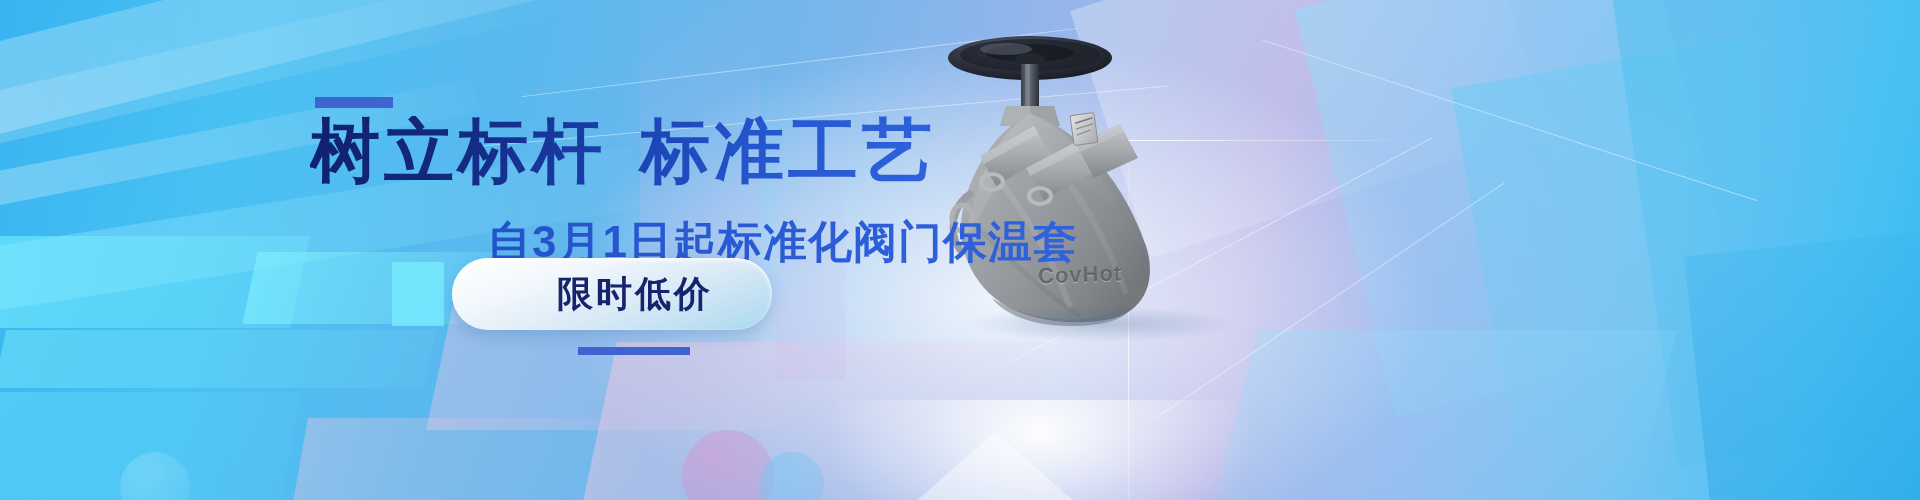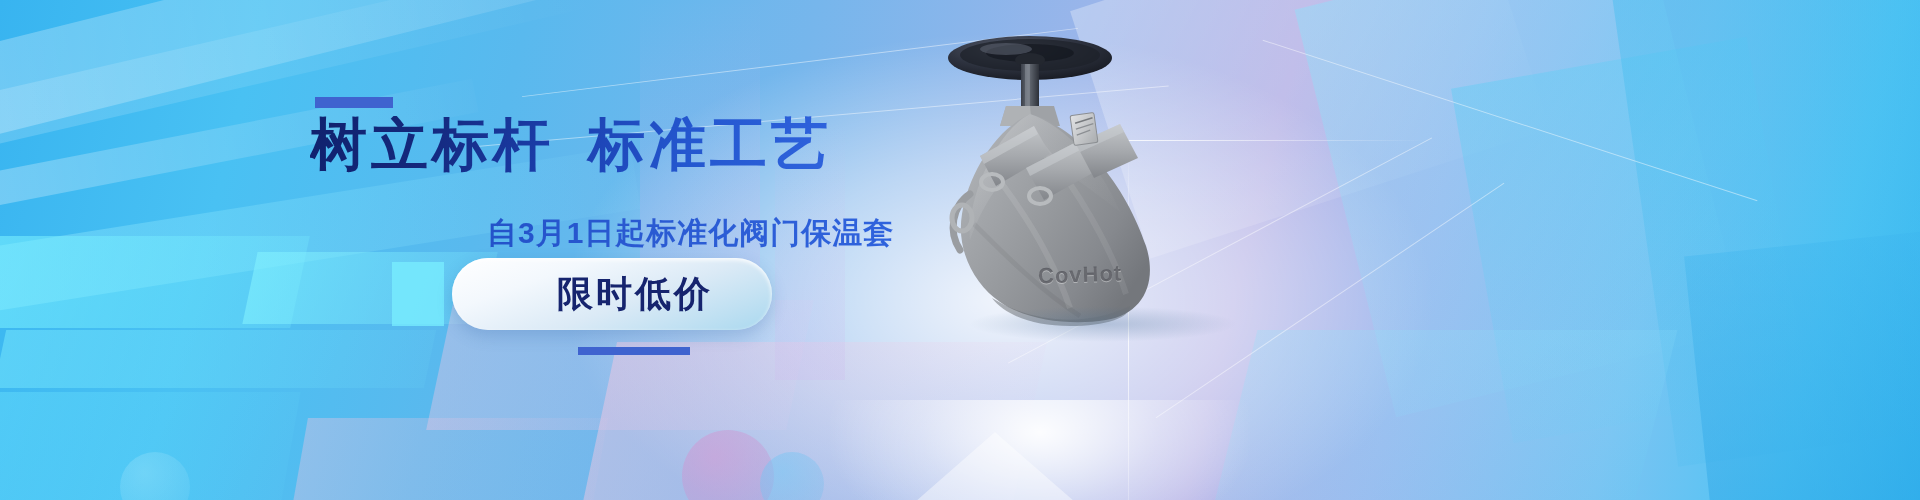--- a/index.html
+++ b/index.html
@@ -160,31 +160,31 @@
   
   .content{position:absolute;left:0;top:0;width:1920px;height:500px;}
 
   .accent-dash{
     position:absolute;left:315px;top:97px;width:78px;height:11px;
     background:#3f63cf;
   }
 
   .headline{
     position:absolute;left:310px;top:116px;
-    font-size:57px;font-weight:bold;line-height:1.0;
+    font-size:70px;font-weight:bold;line-height:1.0;
     letter-spacing:4px;white-space:nowrap;
     background:linear-gradient(100deg,#10226e 0%,#14287c 22%,#1b3fae 48%,#2457cf 72%,#2f63dd 100%);
     -webkit-background-clip:text;background-clip:text;
     color:transparent;-webkit-text-fill-color:transparent;
   }
   .headline .gap{display:inline-block;width:34px;}
 
   .subtitle{
     position:absolute;left:487px;top:213px;
-    font-size:30px;font-weight:bold;letter-spacing:1px;white-space:nowrap;
+    font-size:44px;font-weight:bold;letter-spacing:1px;white-space:nowrap;
     background:linear-gradient(100deg,#2352c9 0%,#2a5ad2 40%,#2f63dd 100%);
     -webkit-background-clip:text;background-clip:text;
     color:transparent;-webkit-text-fill-color:transparent;
   }
 
   .cta{
     position:absolute;left:452px;top:258px;width:320px;height:72px;
     border-radius:36px;
     background:linear-gradient(160deg,#ffffff 0%,#f3f8fd 28%,#dbeaf6 58%,#bfe0f2 82%,#a9d8ef 100%);
     box-shadow:0 6px 16px rgba(40,90,160,0.22), inset 0 2px 4px rgba(255,255,255,0.9);

